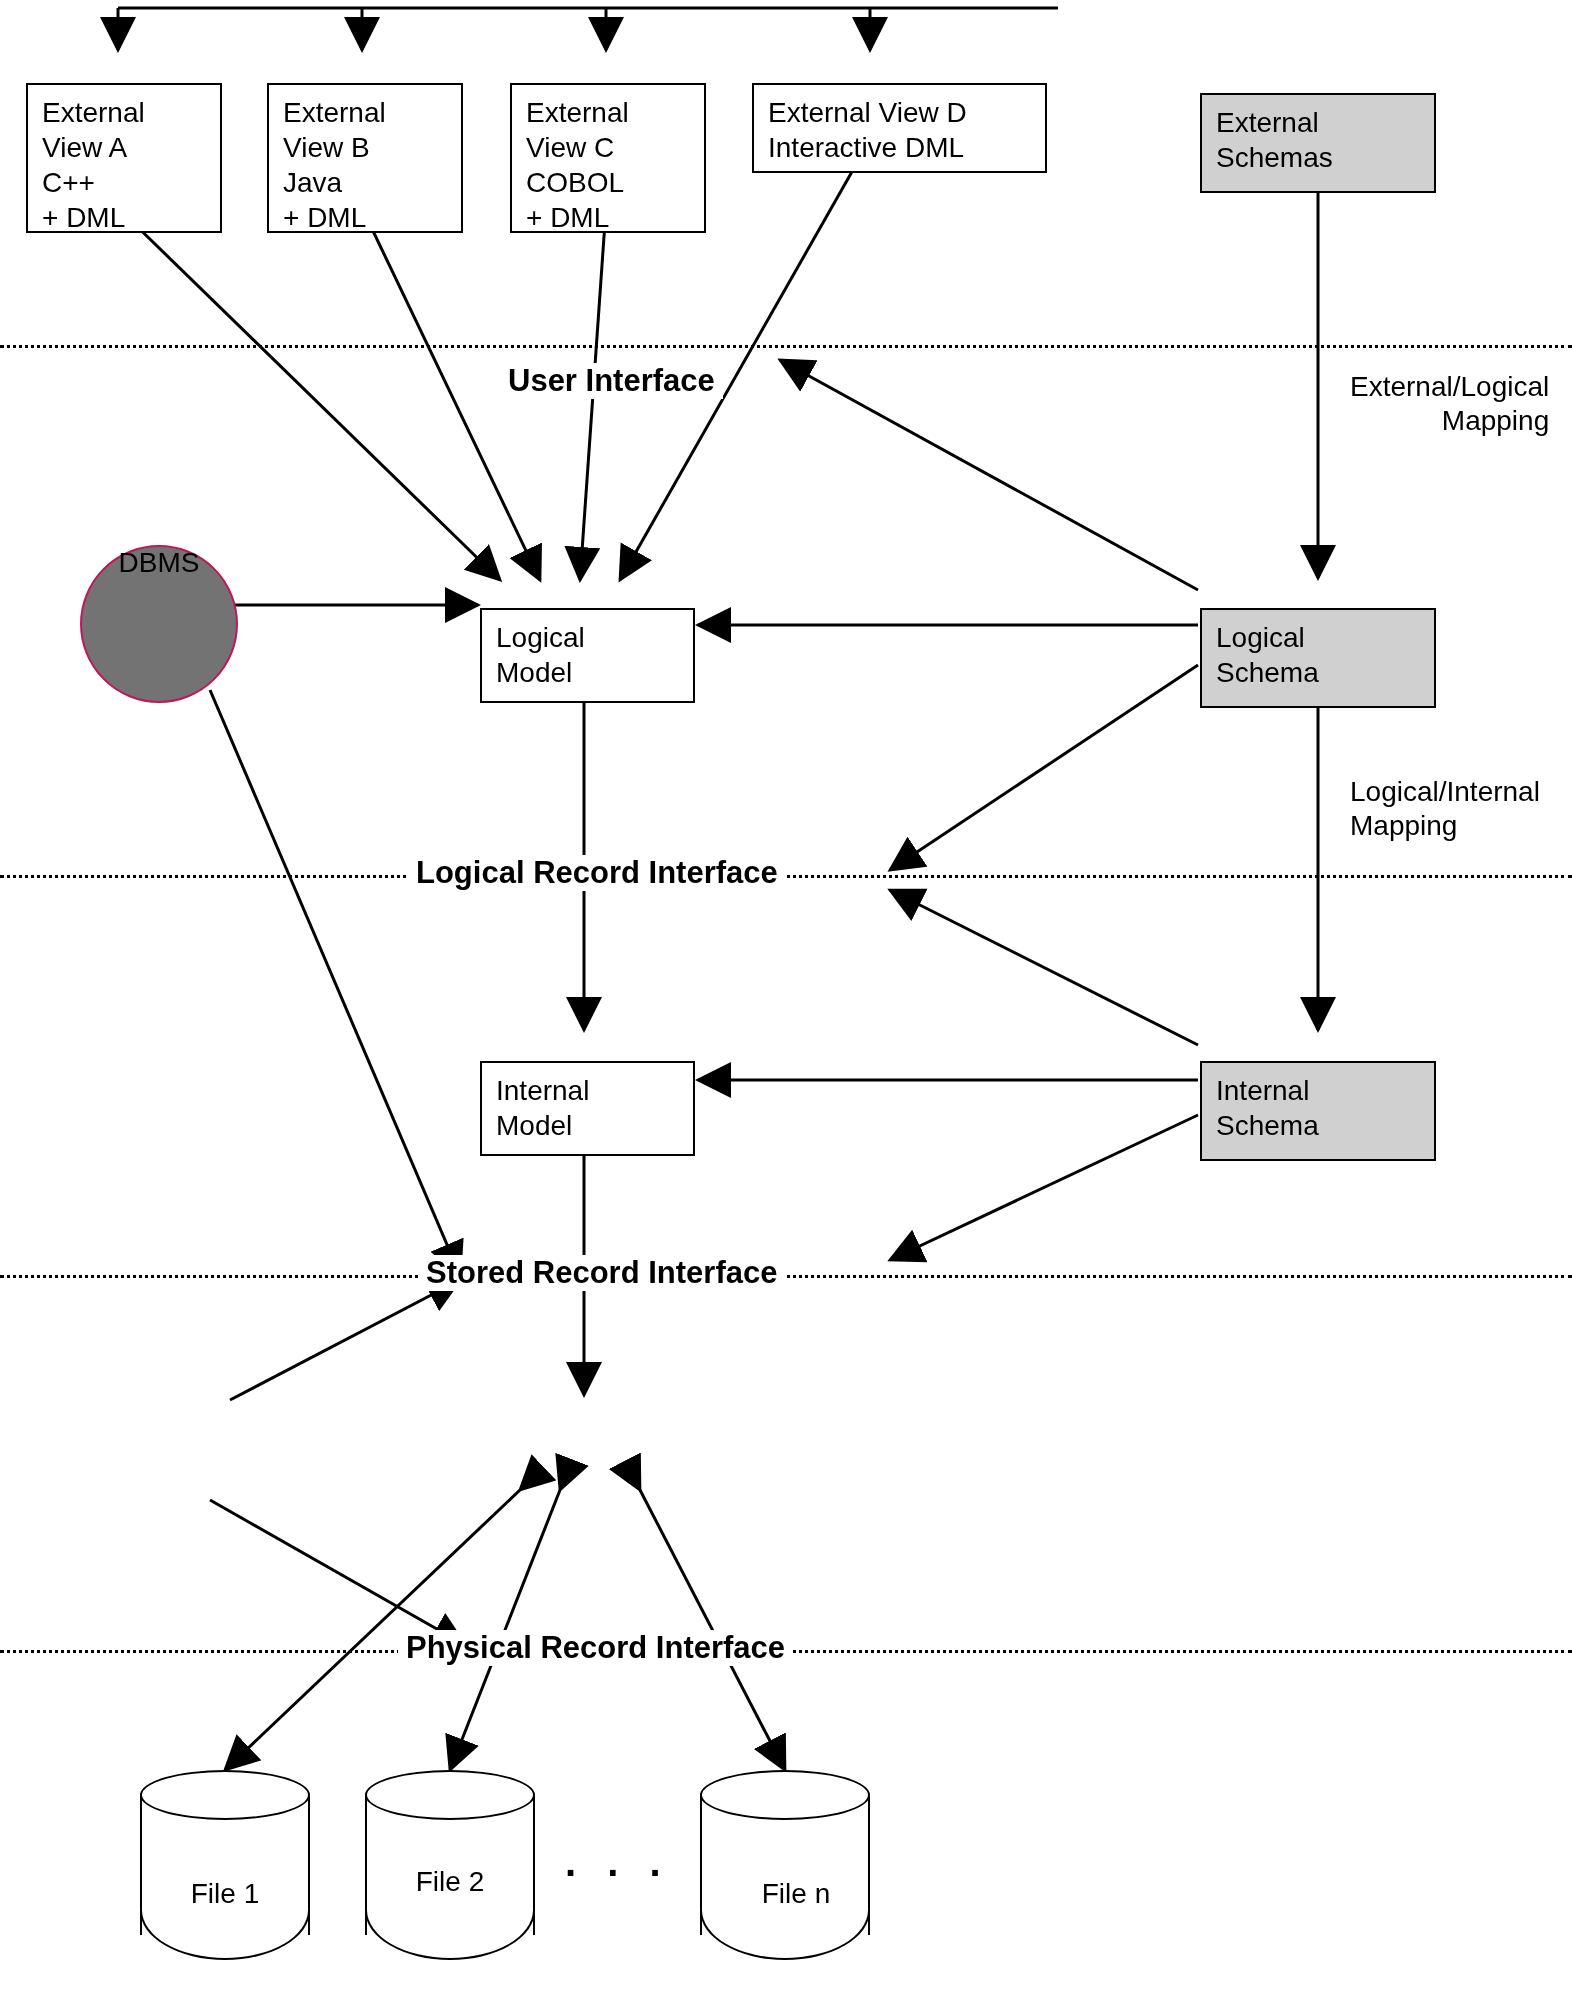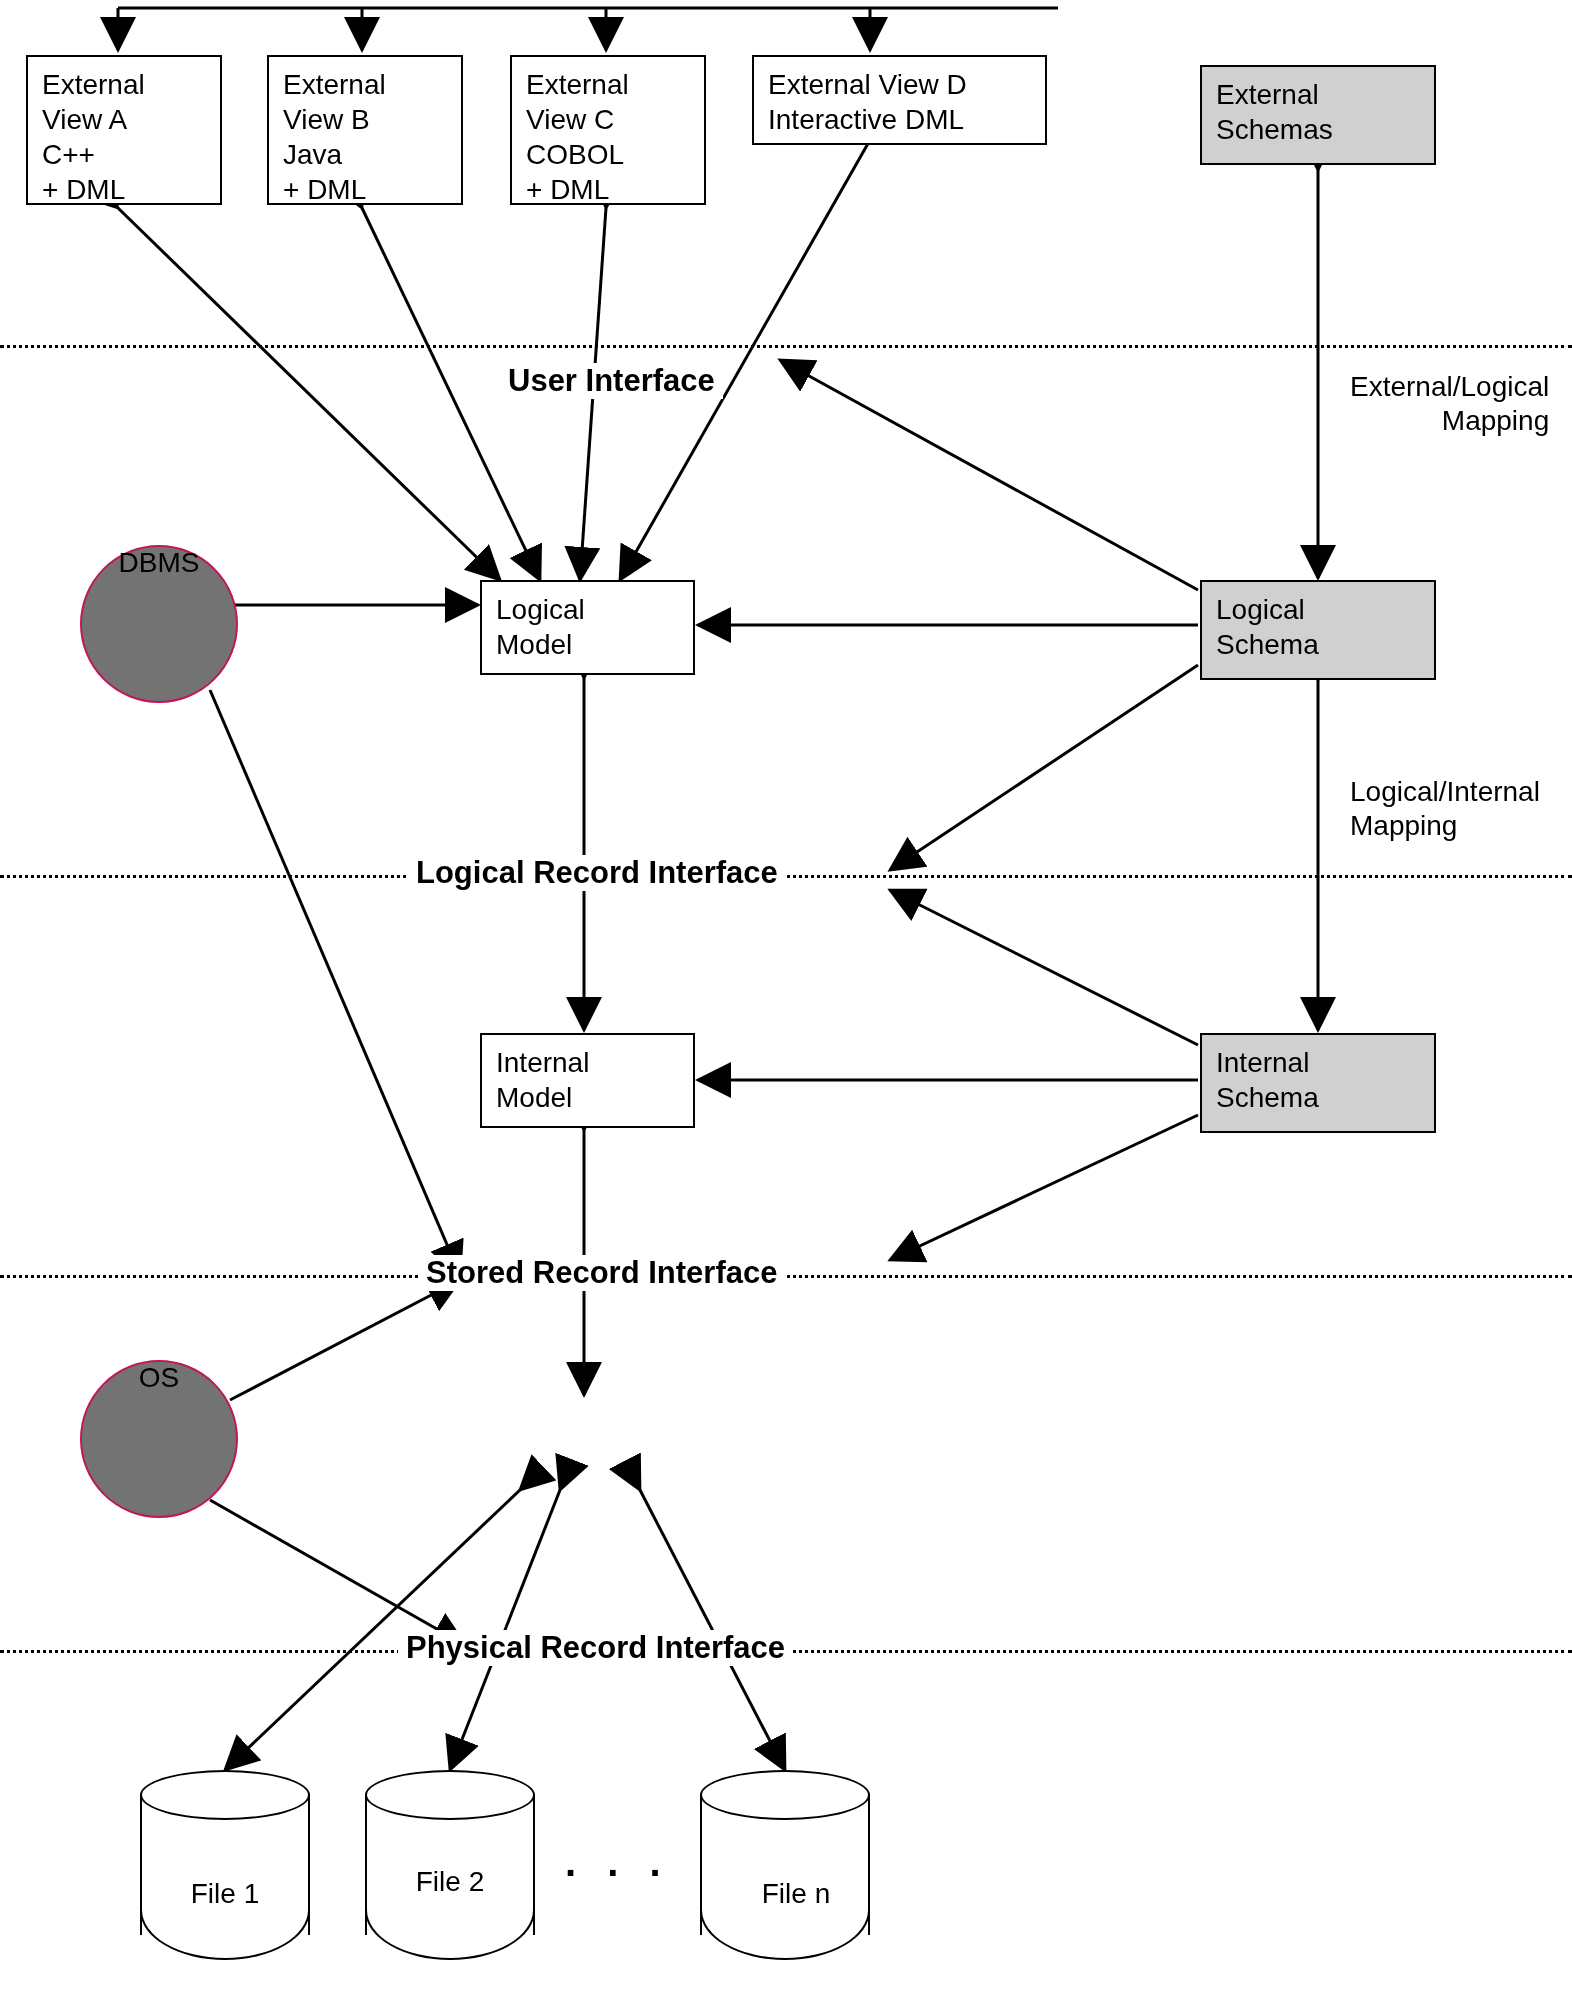--- a/index.html
+++ b/index.html
@@ -14,20 +14,21 @@
       height: 1999px;
     }
     .box {
       position: absolute;
       border: 2px solid #000;
       background: #fff;
       padding: 10px 14px;
       font-size: 28px;
       line-height: 1.25;
       box-sizing: border-box;
+      margin-top: 28px;
     }
     .box.shaded {
       background: #d0d0d0;
     }
     .circle {
       position: absolute;
       border: 2px solid #be185d;
       background: #737373;
       border-radius: 50%;
       font-size: 28px;
@@ -179,23 +180,20 @@
 
 <div class="box shaded" style="left:1200px; top:580px; width:236px; height:100px; white-space:pre;">Logical
 Schema</div>
 
 <div class="box" style="left:480px; top:1033px; width:215px; height:95px; white-space:pre;">Internal
 Model</div>
 
 <div class="box shaded" style="left:1200px; top:1033px; width:236px; height:100px; white-space:pre;">Internal
 Schema</div>
 
-<div class="circle" style="left:80px; top:1360px; width:158px; height:158px;">
-  <span>OS</span>
-</div>
 
 
 <div class="label" style="left:1350px; top:370px;text-align:right;">External/Logical
 Mapping</div>
 <div class="label" style="left:1350px; top:775px;">Logical/Internal
 Mapping</div>
 
 <div class="dotted-line" style="top:345px;"></div>
 <div class="dotted-line" style="top:875px;"></div>
 <div class="dotted-line" style="top:1275px;"></div>

